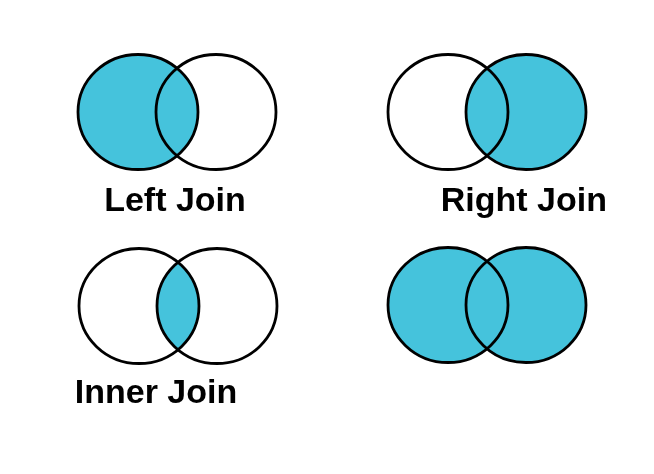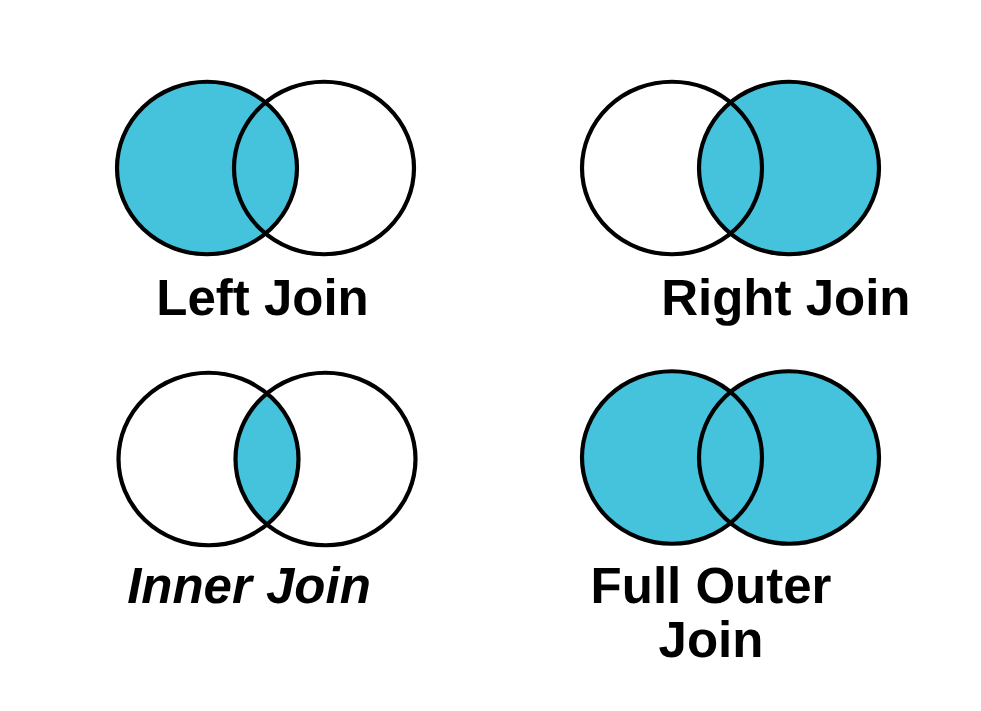--- a/index.html
+++ b/index.html
@@ -36,21 +36,21 @@
     position: absolute;
     text-align: center;
     font-weight: bold;
     font-size: 34px;
     line-height: 36px;
     color: var(--text, #000000);
     white-space: pre-line;
   }
   .label-left-join  { left: 47px;  top: 181px; width: 256px; text-align: center; }
   .label-right-join { left: 351px; top: 181px; width: 256px; text-align: right; }
-  .label-inner-join { left: 38px;  top: 373px; width: 256px; font-style: italic; }
+  .label-inner-join { left: 28px;  top: 373px; width: 256px; }
   .label-full-outer { left: 374px; top: 373px; width: 200px; }
 </style>
 </head>
 <body>
 
 <div class="stage">
 
   <svg class="venn-svg" style="left:49px; top:50px;" width="256" height="124" viewBox="0 0 256 124">
     <ellipse class="venn-fill" cx="89" cy="62" rx="60" ry="57.5"></ellipse>
     <ellipse class="venn-outline" cx="89" cy="62" rx="60" ry="57.5"></ellipse>
@@ -76,15 +76,14 @@
     <ellipse class="venn-outline" cx="167" cy="62" rx="60" ry="57.5"></ellipse>
   </svg>
   <div class="join-label label-inner-join">Inner Join</div>
 
   <svg class="venn-svg" style="left:359px; top:243px;" width="256" height="124" viewBox="0 0 256 124">
     <ellipse class="venn-fill" cx="89" cy="62" rx="60" ry="57.5"></ellipse>
     <ellipse class="venn-fill" cx="167" cy="62" rx="60" ry="57.5"></ellipse>
     <ellipse class="venn-outline" cx="89" cy="62" rx="60" ry="57.5"></ellipse>
     <ellipse class="venn-outline" cx="167" cy="62" rx="60" ry="57.5"></ellipse>
   </svg>
-  <div class="join-label label-full-outer">Full Outer Join</div>
 
 </div>
 
 </body></html>

